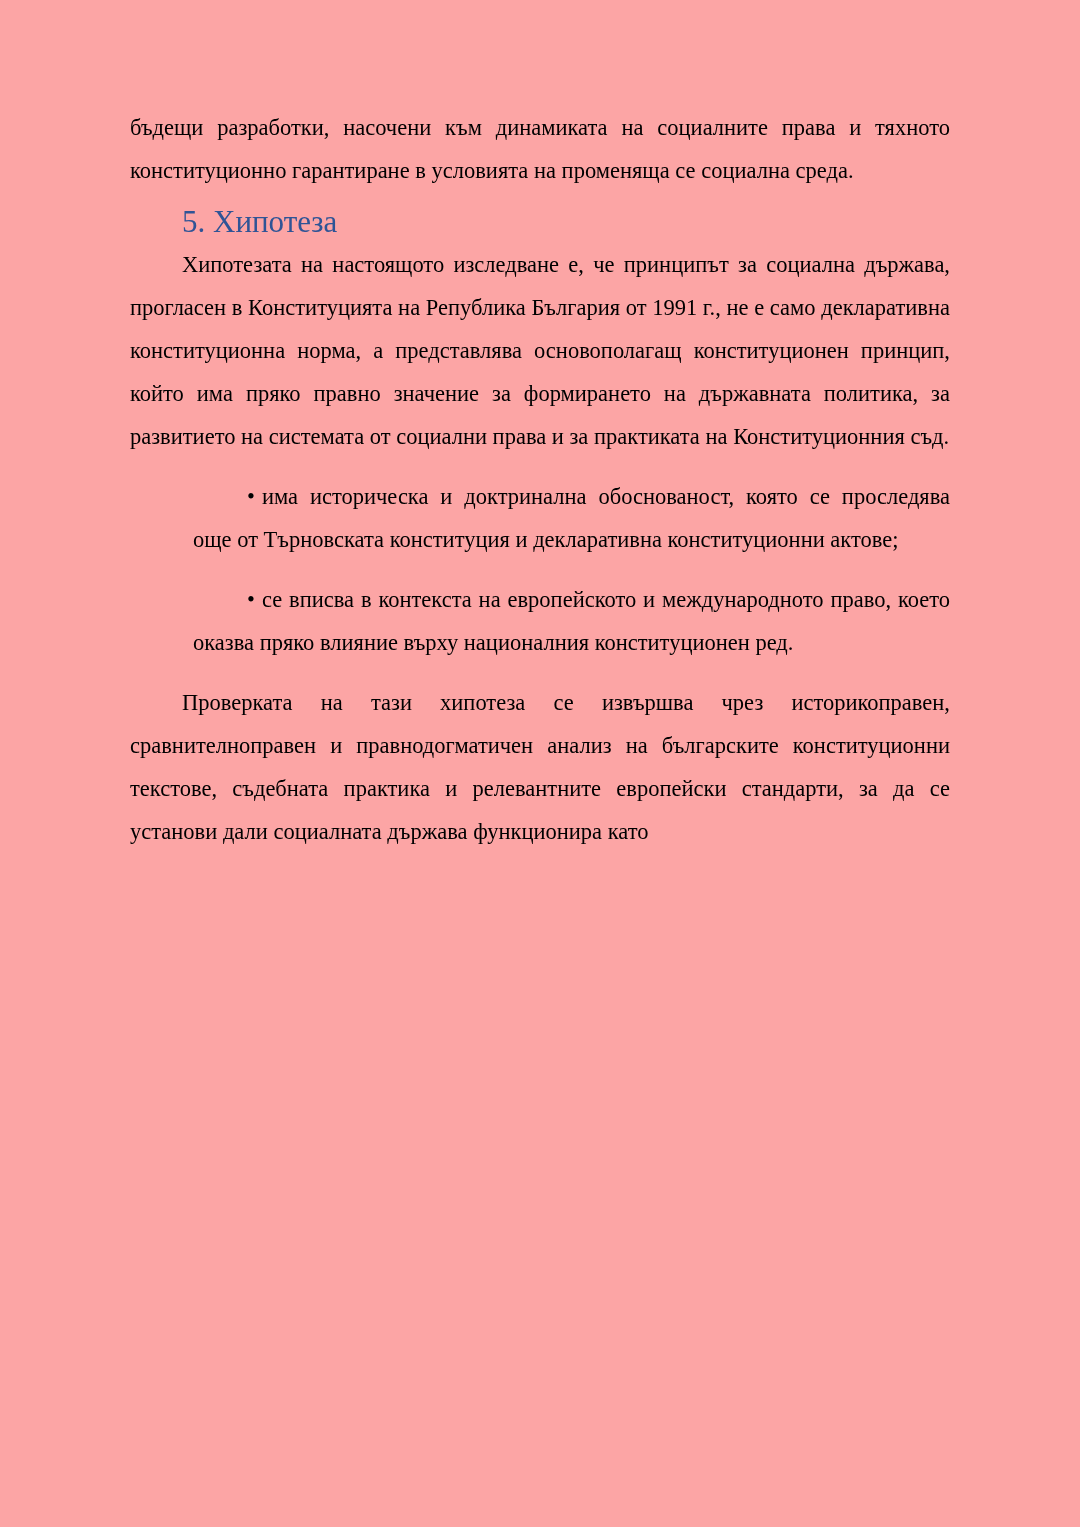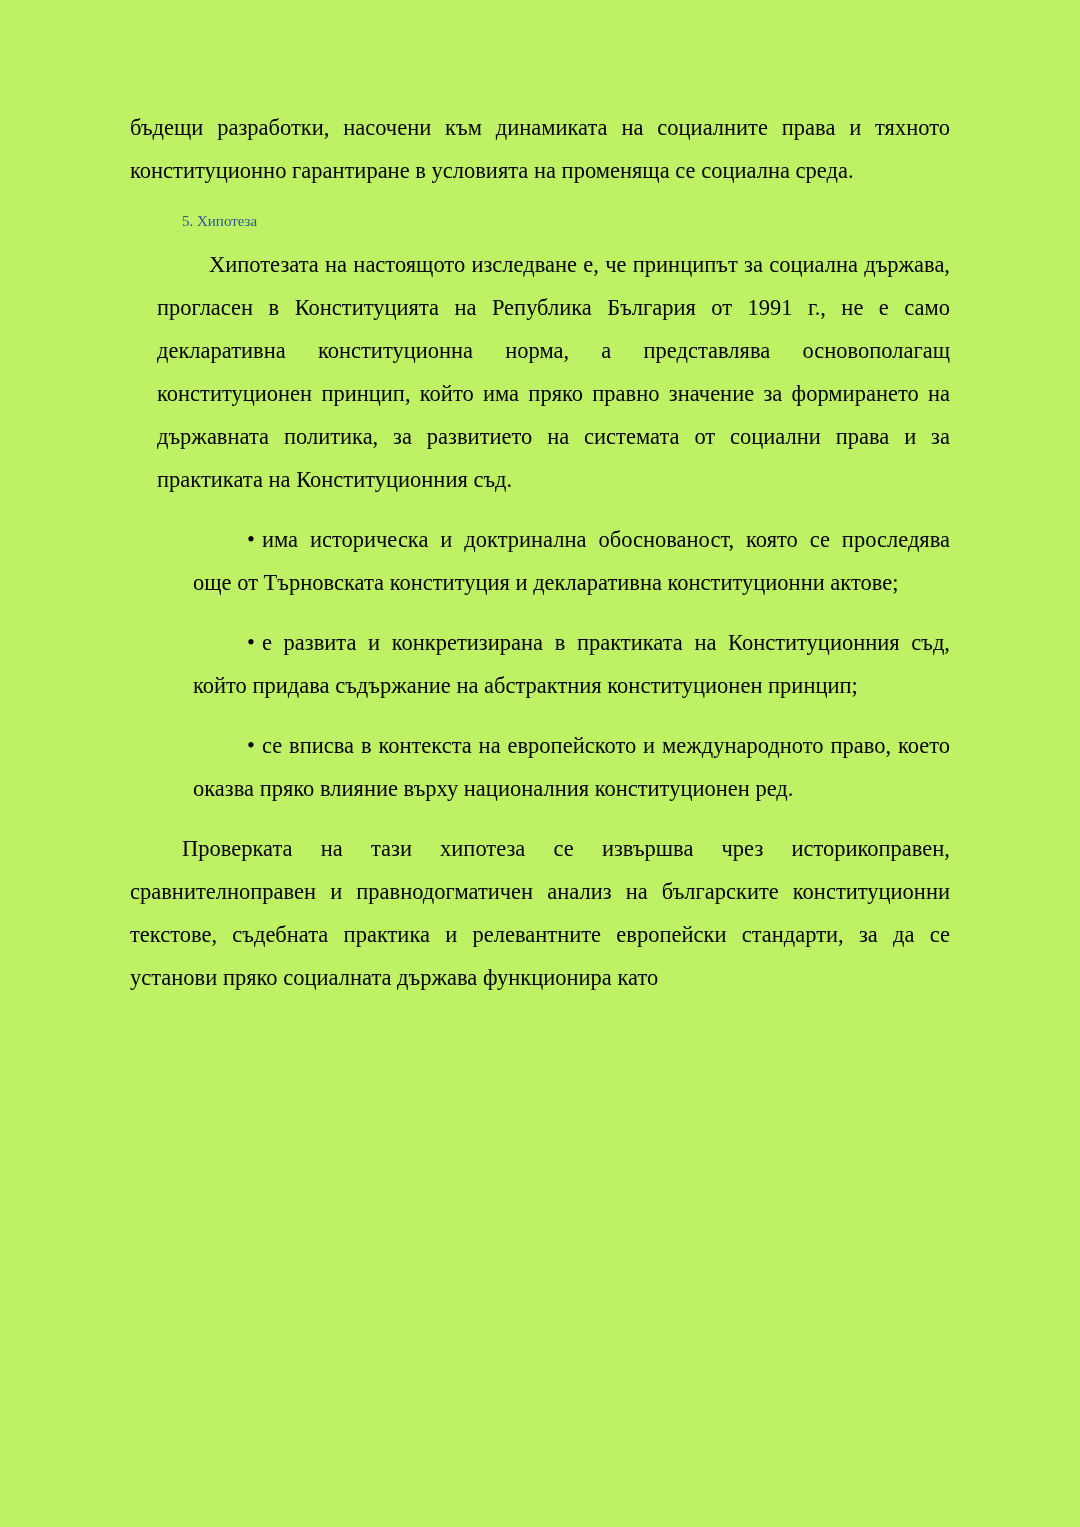--- a/index.html
+++ b/index.html
@@ -4,47 +4,46 @@
 <style>
   html, body {
     margin: 0;
     padding: 0;
     background: #ffffff;
   }
   .page {
     position: relative;
     width: 1080px;
     height: 1527px;
-    background: #bef264;
+    background: #fca5a5;
     box-sizing: border-box;
     padding: 106px 130px 0 130px;
     font-family: "Liberation Serif", "DejaVu Serif", serif;
     font-size: 22.5px;
     line-height: 43px;
     color: #000000;
     overflow: hidden;
   }
   .para {
     margin: 0;
     text-align: justify;
     text-align-last: left;
   }
   .para.first-indent {
     text-indent: 52px;
   }
   .mb {
     margin-bottom: 17px;
-    margin-left: 27px;
   }
   .mb-small {
     margin-bottom: 8px;
   }
   .heading {
     margin: 0;
-    font-size: 15px;
+    font-size: 31px;
     font-weight: normal;
     color: #2F5496;
     text-indent: 52px;
     line-height: 43px;
   }
   .bullet-item {
     margin: 0 0 17px 0;
     padding-left: 63px;
     text-indent: 54px;
     text-align: justify;
@@ -62,19 +61,18 @@
   <p class="para mb-small">бъдещи разработки, насочени към динамиката на социалните права и тяхното конституционно гарантиране в условията на променяща се социална среда.</p>
 
   <h2 class="heading">5. Хипотеза</h2>
 
   <p class="para first-indent mb">Хипотезата на настоящото изследване е, че принципът за социална държава, прогласен в Конституцията на Република България от 1991 г., не е само декларативна конституционна норма, а представлява основополагащ конституционен принцип, който има пряко правно значение за формирането на държавната политика, за развитието на системата от социални права и за практиката на Конституционния съд.</p>
 
 
   <div class="bullet-item"><span class="bullet-marker">•</span><span>има историческа и доктринална обоснованост, която се проследява още от Търновската конституция и декларативна конституционни актове;</span></div>
 
 
-  <div class="bullet-item"><span class="bullet-marker">•</span><span>е развита и конкретизирана в практиката на Конституционния съд, който придава съдържание на абстрактния конституционен принцип;</span></div>
 
   <div class="bullet-item"><span class="bullet-marker">•</span><span>се вписва в контекста на европейското и международното право, което оказва пряко влияние върху националния конституционен ред.</span></div>
 
-  <p class="para first-indent">Проверката на тази хипотеза се извършва чрез историкоправен, сравнителноправен и правнодогматичен анализ на българските конституционни текстове, съдебната практика и релевантните европейски стандарти, за да се установи пряко социалната държава функционира като</p>
+  <p class="para first-indent">Проверката на тази хипотеза се извършва чрез историкоправен, сравнителноправен и правнодогматичен анализ на българските конституционни текстове, съдебната практика и релевантните европейски стандарти, за да се установи дали социалната държава функционира като</p>
 
 </div>
 
 </body></html>

